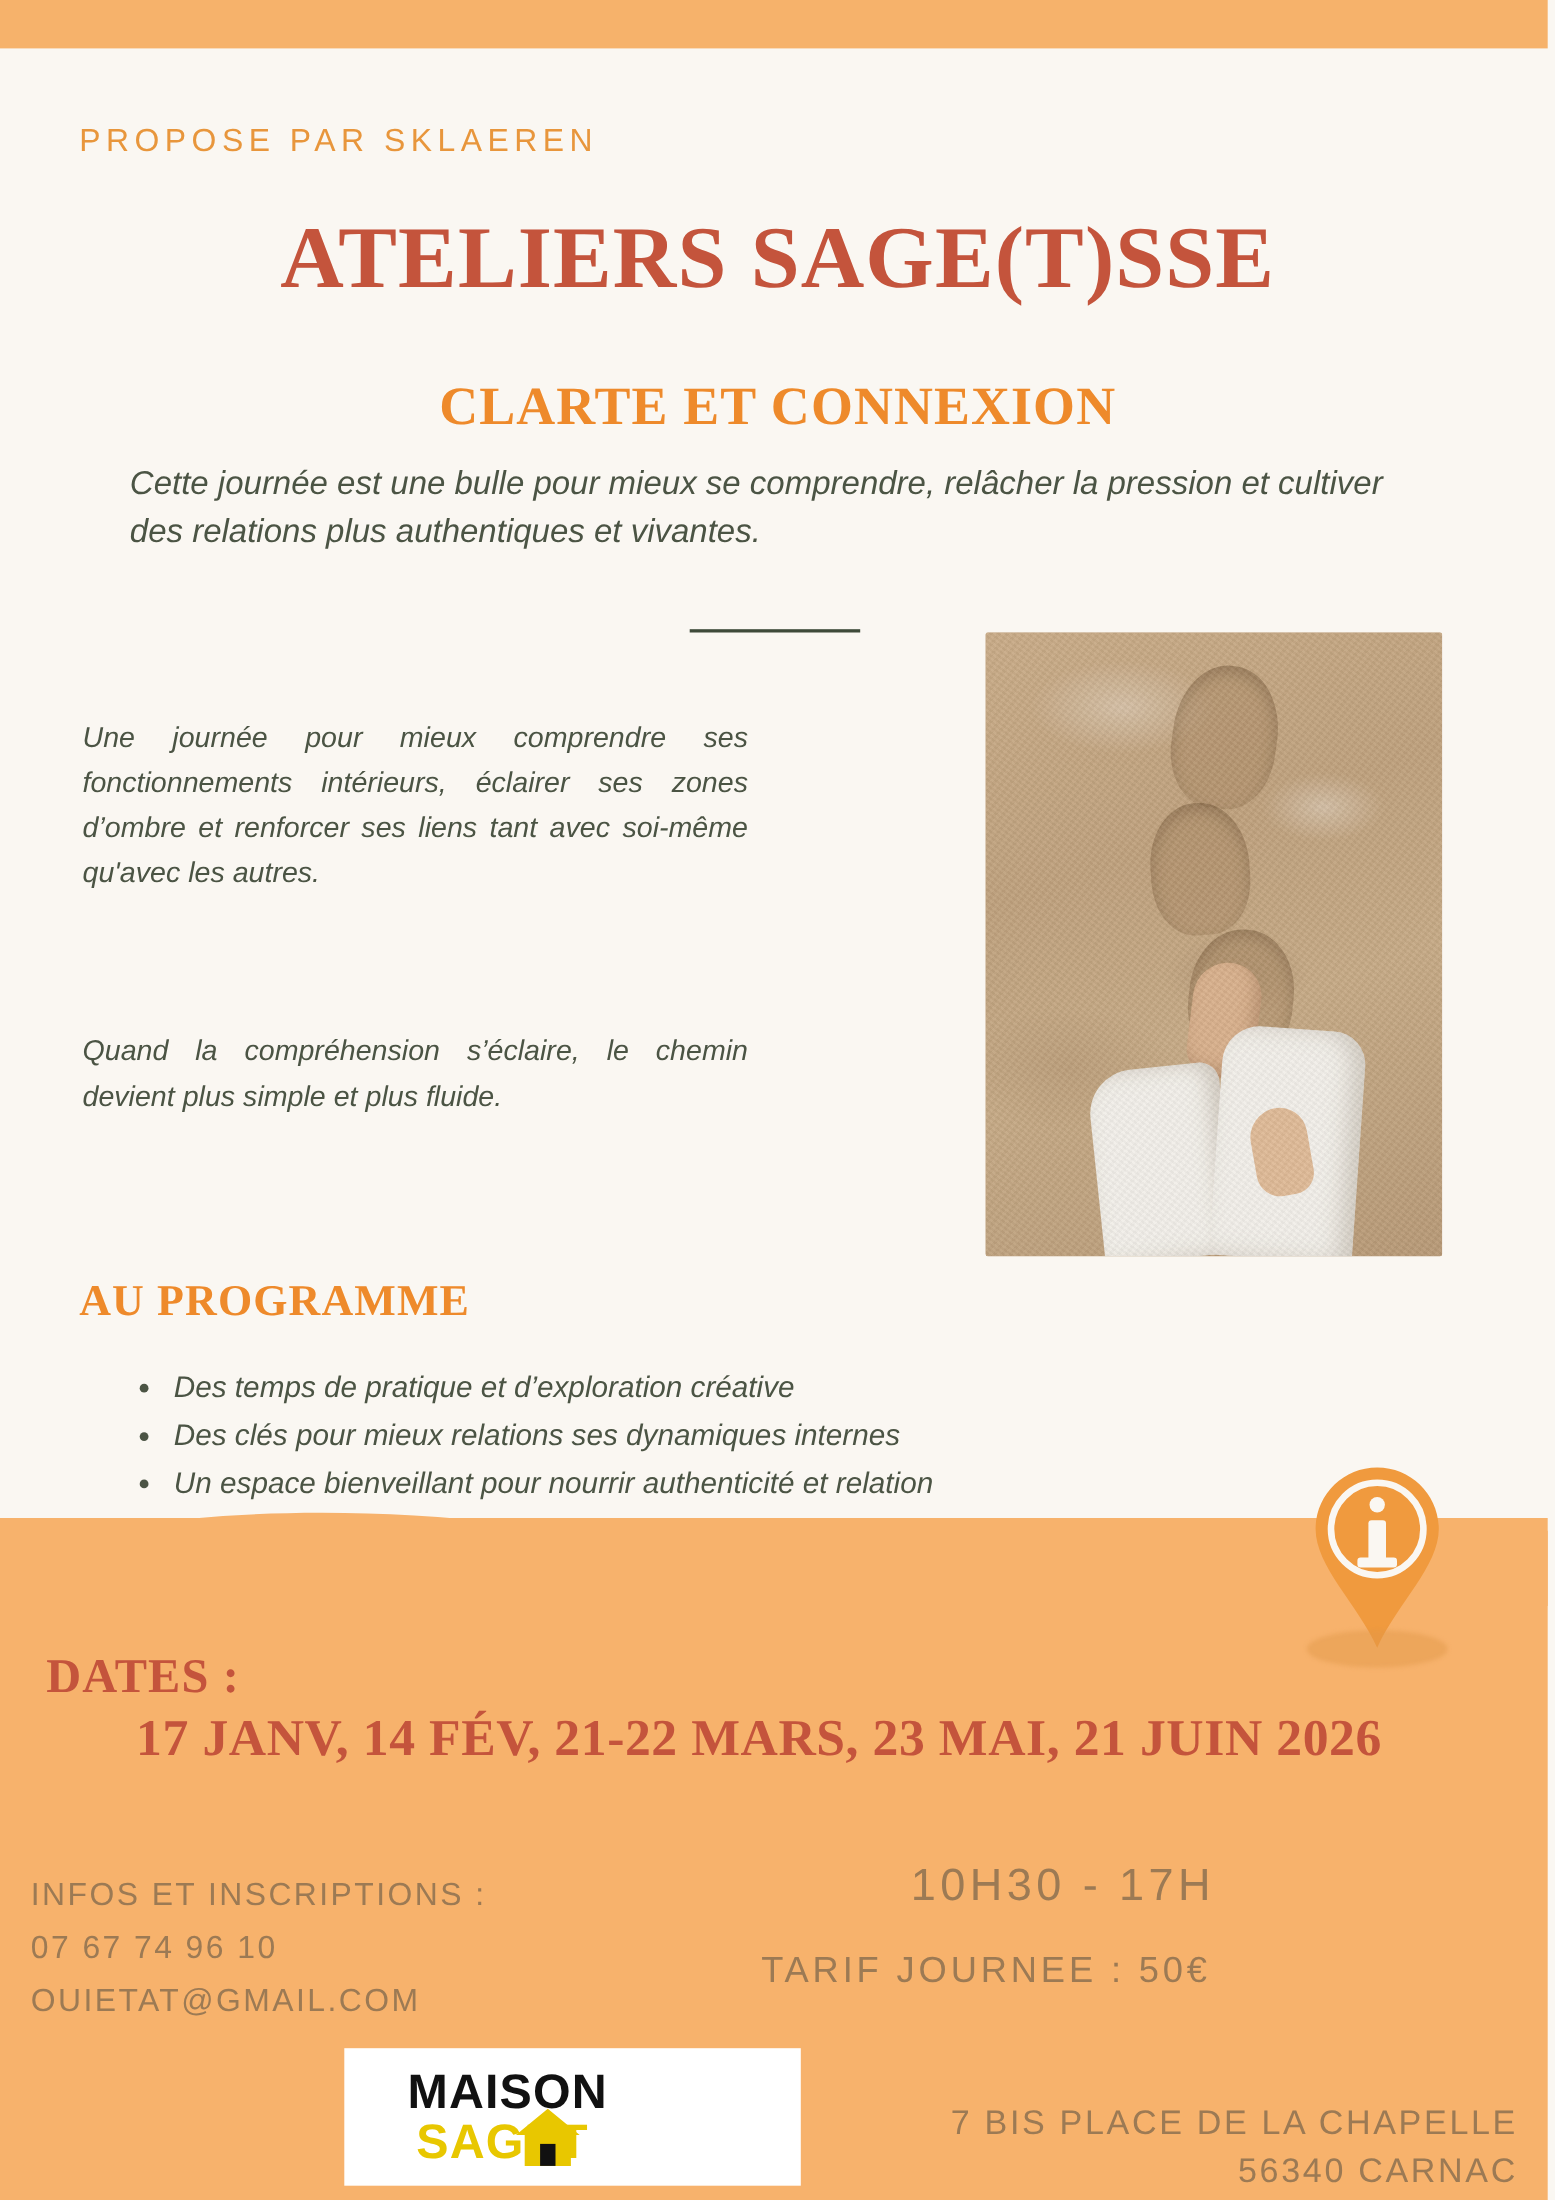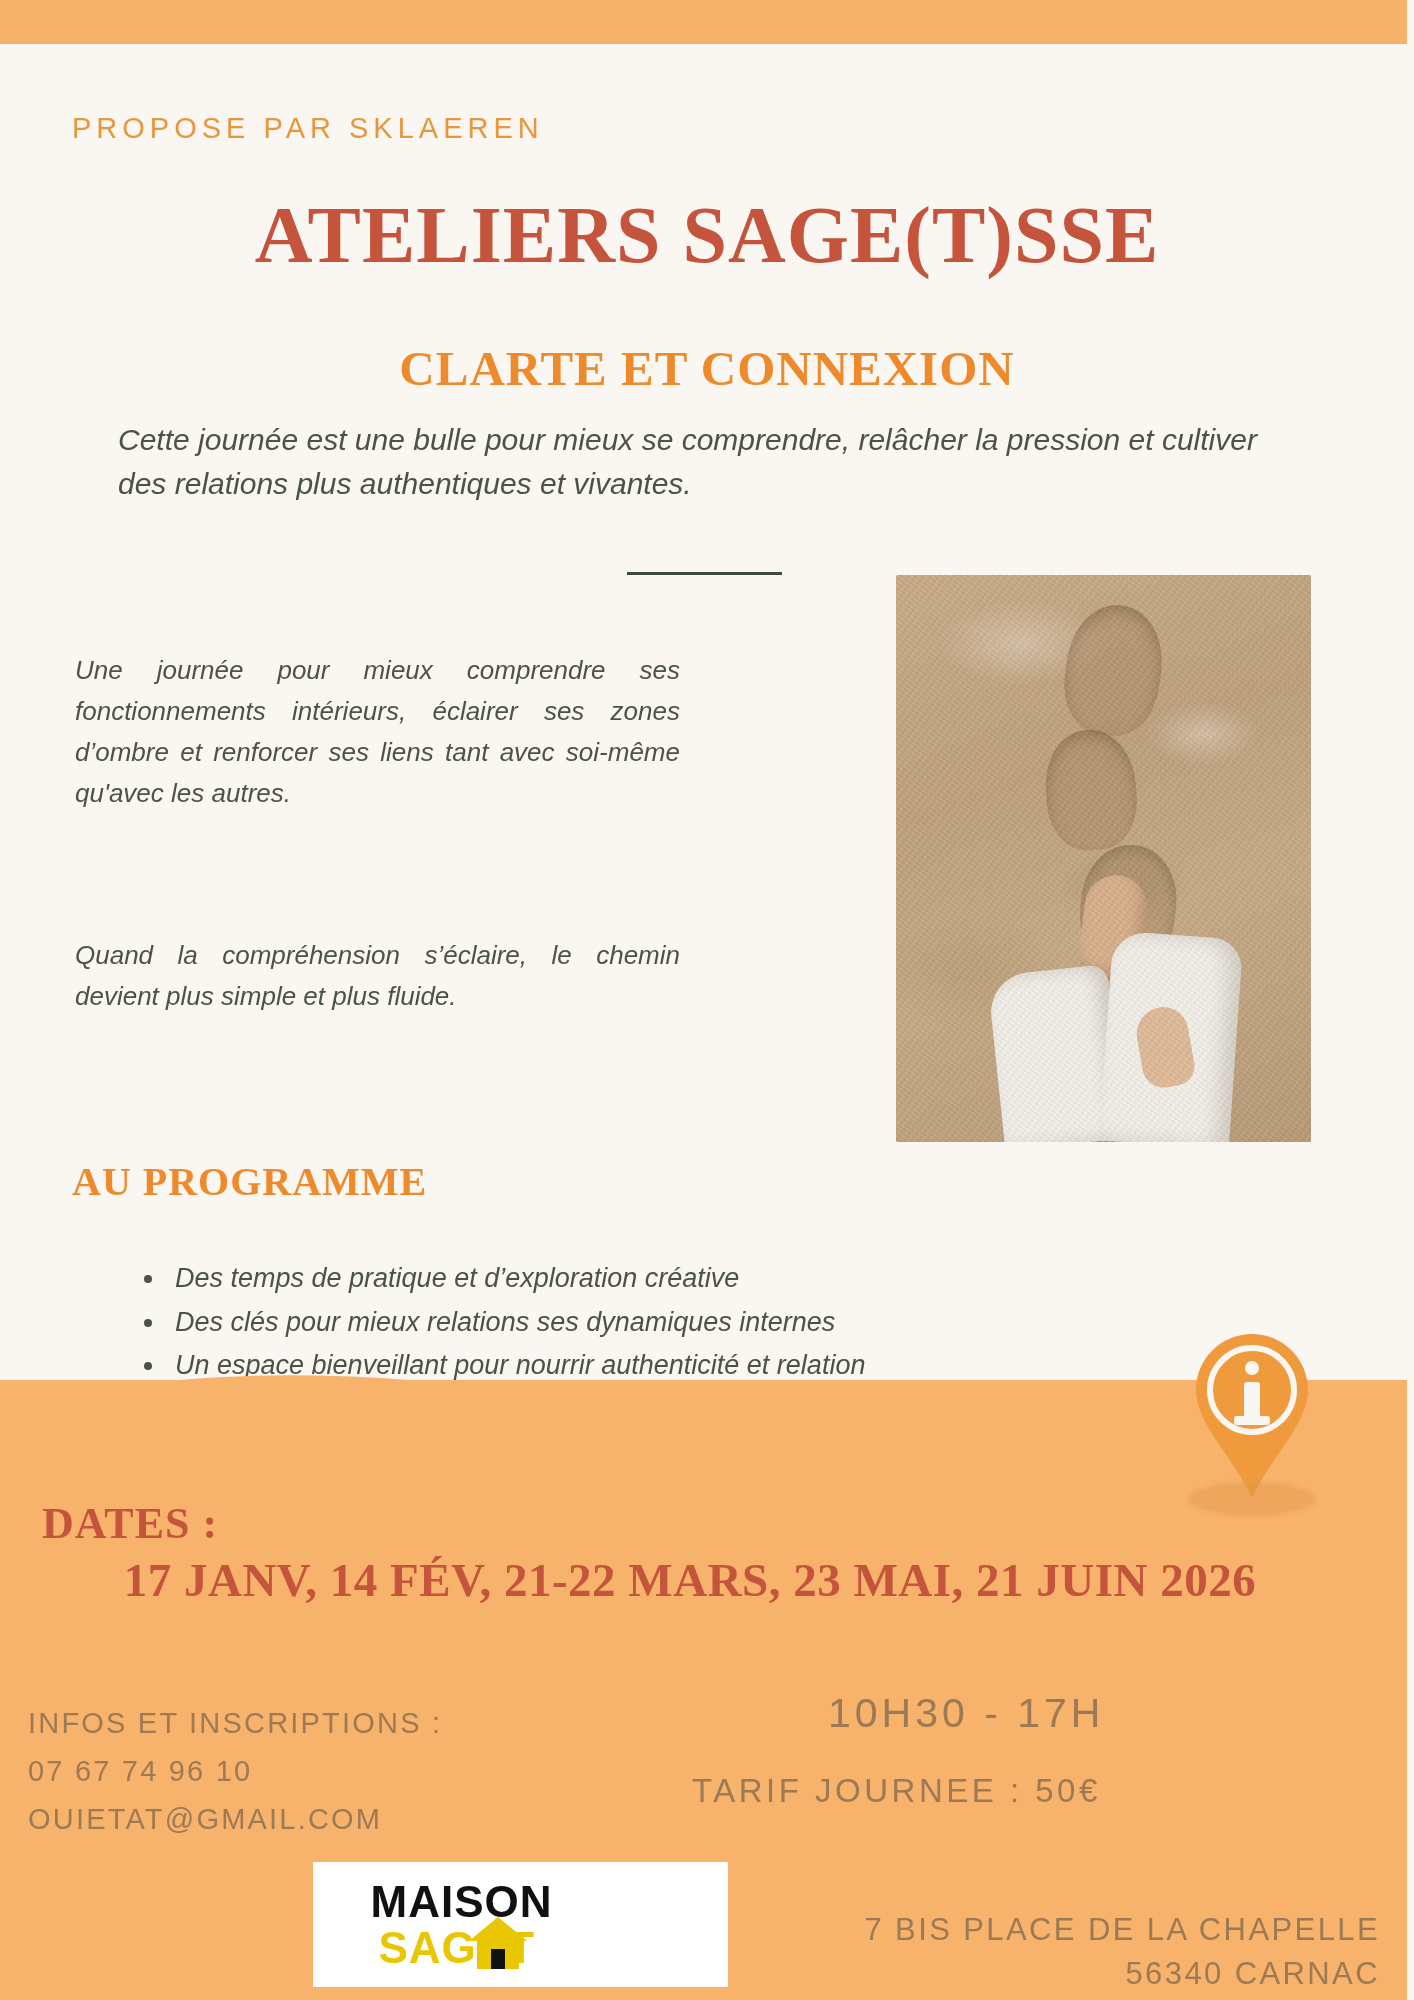--- a/index.html
+++ b/index.html
@@ -190,21 +190,21 @@
     font-weight: bold;
     font-size: 40px;
     color: #EE8A2B;
     letter-spacing: 1px;
   }
   .programme-list {
     position: absolute;
     left: 110px;
     top: 1240px;
     width: 1000px;
-    margin: 17px;
+    margin: 0;
     padding-left: 40px;
     font-size: 27px;
     font-style: italic;
     color: #4B5444;
     line-height: 1.62;
   }
   .programme-list li { padding-left: 8px; }
 
   .pin {
     position: absolute;

